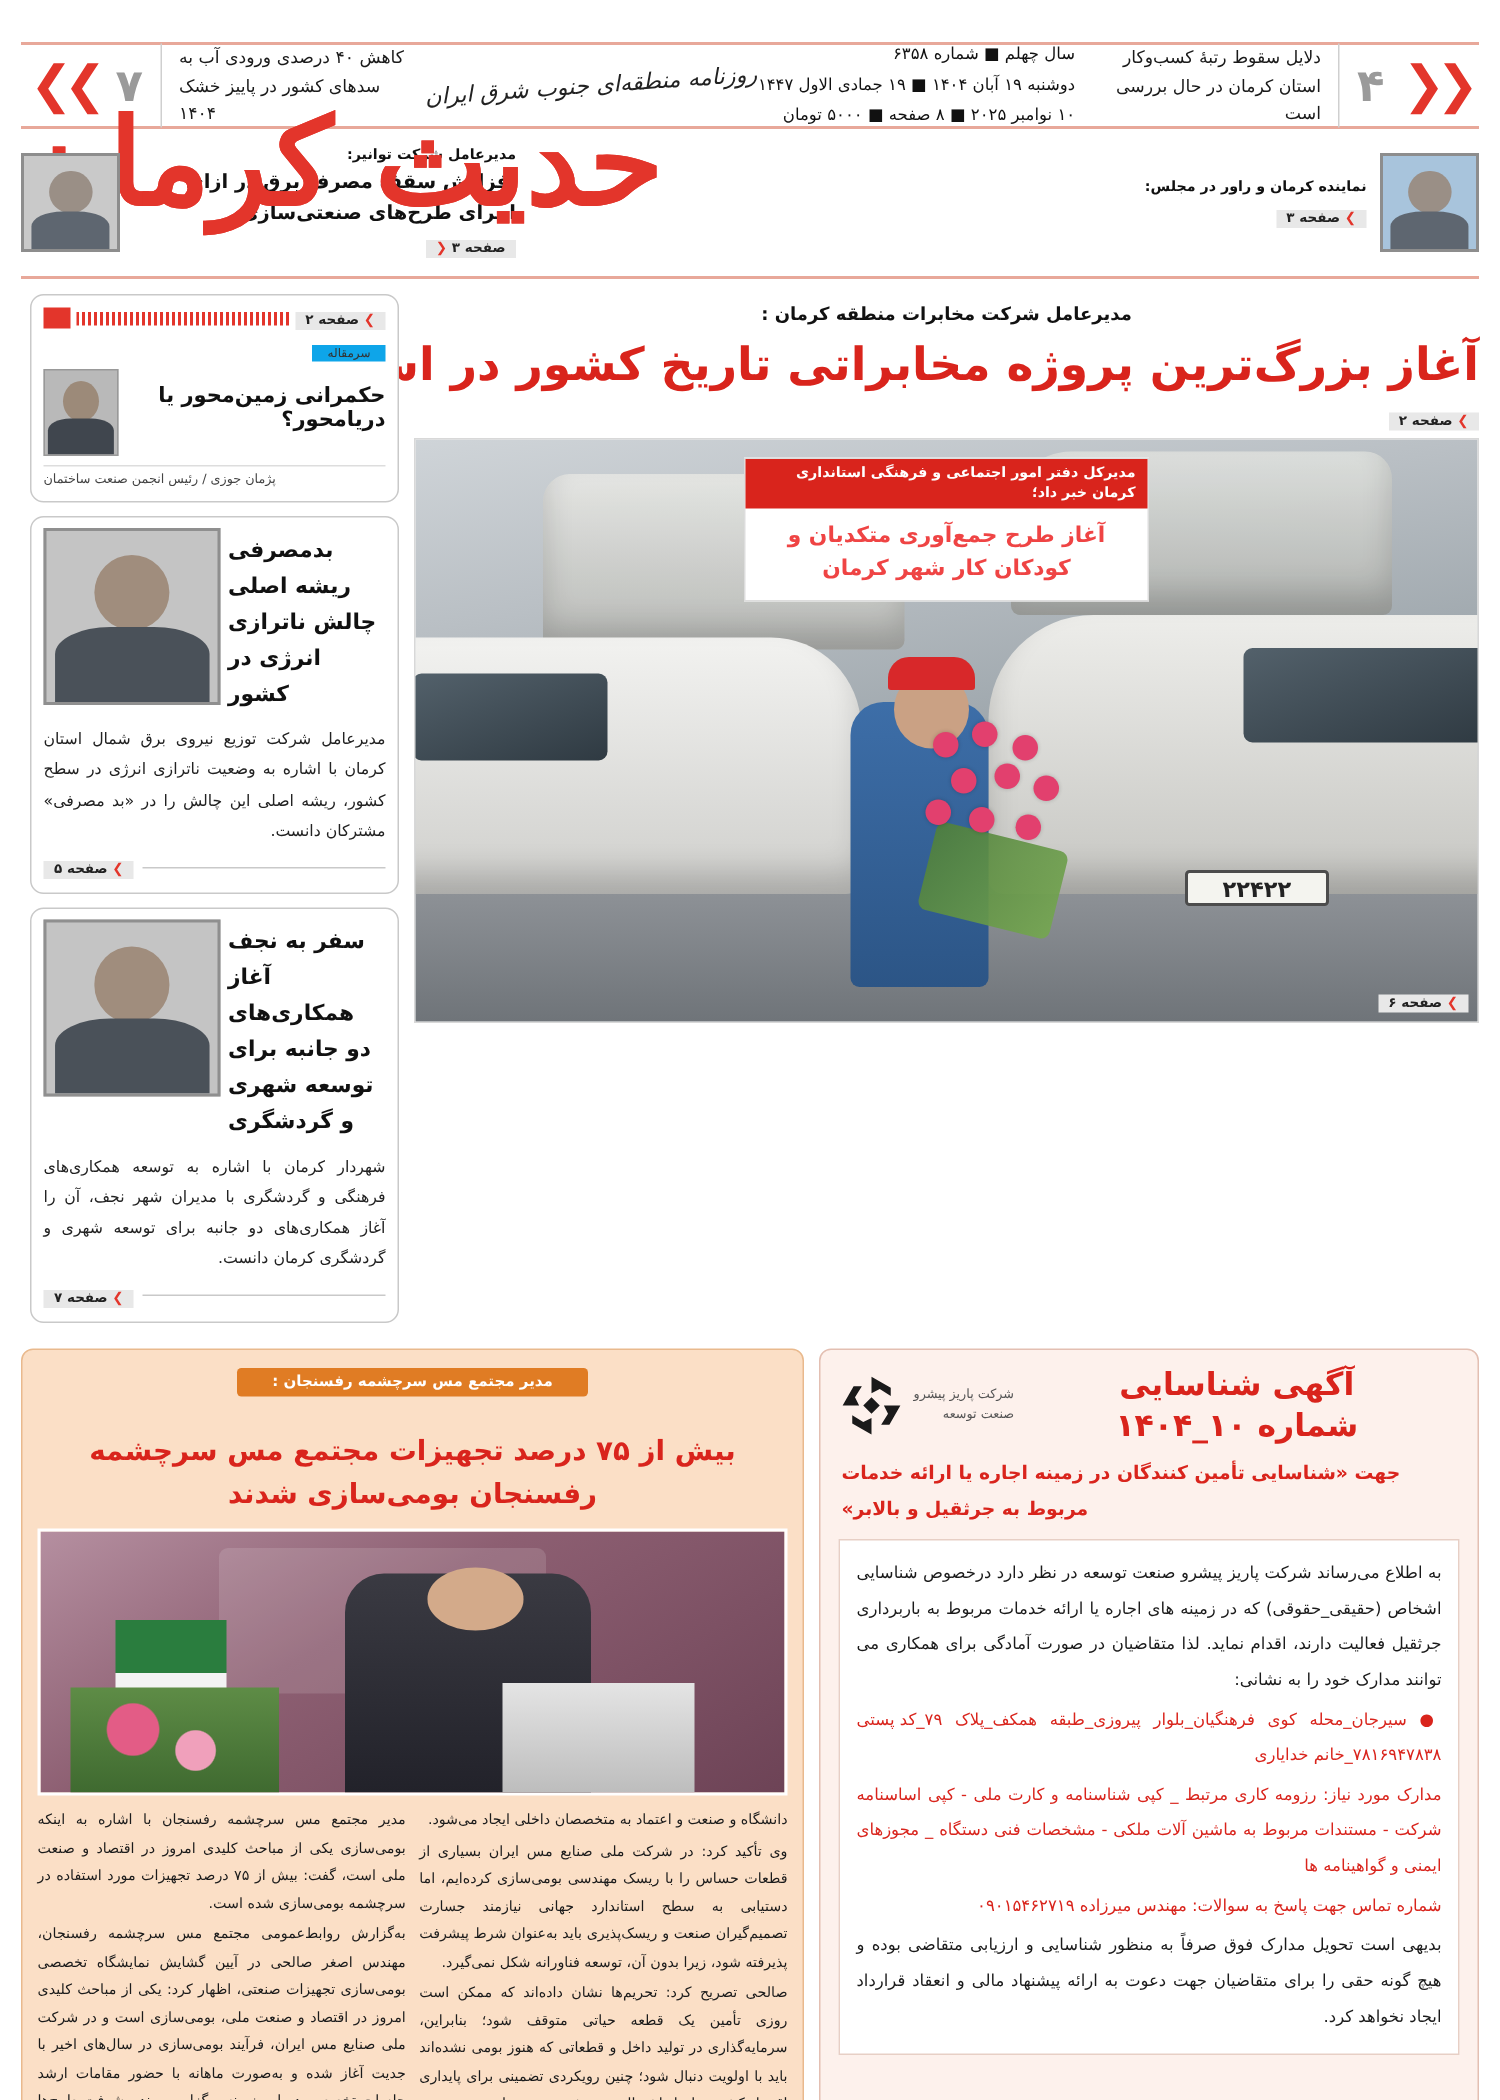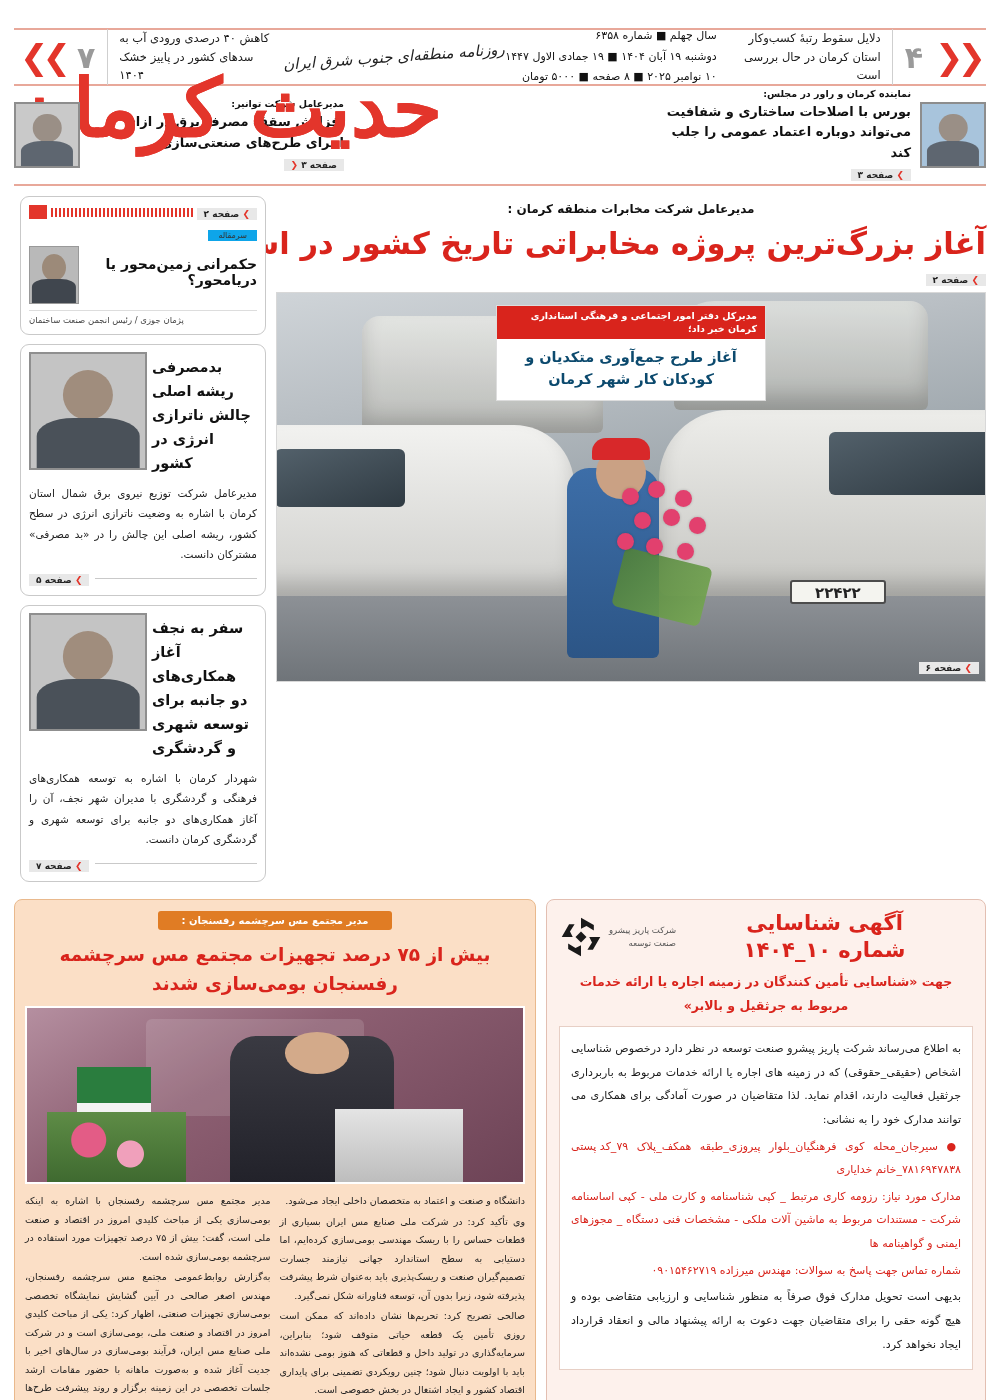--- a/index.html
+++ b/index.html
@@ -130,21 +130,21 @@
   .stem { position:absolute; left:6%; bottom:-18%; width:90px; height:60px; background:linear-gradient(120deg,#4f7f3a,#75a84f); transform:rotate(14deg); border-radius:6px; opacity:.9;}
   .cap-overlay {
     position: absolute; left: 50%; top: 12px; width: 270px;
     transform: translateX(-50%);
     background: #ffffff; border: 1px solid #ddd;
   }
   .cap-kicker {
     background:#d9241c; color:#fff; font-size:9.5px; font-weight:bold;
     padding: 4px 8px; text-align:right; line-height:1.3;
   }
-  .cap-head { padding: 7px 9px 9px; font-size: 14.5px; font-weight: bold; color:#0c4a6e; line-height:1.55; text-align:center;}
+  .cap-head { padding: 7px 9px 9px; font-size: 14.5px; font-weight: bold; color:#ef4444; line-height:1.55; text-align:center;}
   .photo-pg { position:absolute; right: 6px; bottom: 6px; }
 
   
   .sbox {
     border: 1px solid #c9c9c9; border-radius: 9px; padding: 7px 8px 9px;
     background: #fff; margin-bottom: 9px; position: relative;
   }
   .edit-tag {
     display:flex; align-items:center; gap:4px; margin-bottom: 3px;
   }
@@ -174,36 +174,36 @@
     width: 440px; background:#fdf1ec; border:1px solid #e3bfb2; border-radius:8px;
     padding: 10px 12px 12px;
   }
   .ad-top { display:flex; align-items:center; justify-content:space-between; margin-bottom:6px;}
   .ad-logo { display:flex; align-items:center; gap:6px; }
   .ad-mark { width:44px; height:44px; position:relative; }
   .ad-brand { font-size:8.5px; color:#555; line-height:1.5; text-align:right;}
   .ad-title { text-align:center; flex:1; }
   .ad-t1 { font-size:21px; font-weight:bold; color:#d9241c; line-height:1.3;}
   .ad-t2 { font-size:21px; font-weight:bold; color:#d9241c; line-height:1.3;}
-  .ad-sub { text-align:center; font-size:12.5px; font-weight:bold; color:#d9241c; line-height:1.9; margin:6px 2px 8px;}
+  .ad-sub { text-align:left; font-size:12.5px; font-weight:bold; color:#d9241c; line-height:1.9; margin:6px 2px 8px;}
   .ad-body {
     background:#fff; border:1px solid #e7cfc5; padding:10px 11px;
     font-size:11px; line-height:2.15; text-align:justify; color:#1a1a1a;
   }
   .ad-body p { margin-bottom: 3px; }
   .rd { color:#d9241c; }
 
   .story {
     flex:1; background:#fbdfc6; border:1px solid #e9b98d; border-radius:8px;
     padding: 9px 10px 10px; position:relative;
   }
   .story-kicker {
     background:#e07c24; color:#fff; font-size:10px; font-weight:bold;
     padding:4px 24px; border-radius:3px; display:inline-block;
-    margin: 0 auto 10px; 
+    margin: 0 auto 22px; 
   }
   .story-kwrap { text-align:center; }
   .story-head { text-align:center; font-size:18.5px; font-weight:bold; color:#d9241c; line-height:1.6; margin-bottom:7px;}
   .story-photo {
     height: 178px; border:2px solid #fff; position:relative; overflow:hidden;
     background: linear-gradient(150deg,#b58fa0 0%,#8d5f72 40%,#6d4356 100%);
   }
   .sp-man { position:absolute; right:26%; bottom:0; width:33%; height:84%; background:linear-gradient(#3a3a42,#22222a); border-radius:26px 26px 0 0;}
   .sp-head { position:absolute; right:35%; bottom:62%; width:13%; height:24%; border-radius:50%; background:#d3aa8a;}
   .sp-podium { position:absolute; right:12%; bottom:0; width:26%; height:42%; background:linear-gradient(#e4e4e4,#bdbdbd);}
@@ -248,21 +248,20 @@
 
   <div class="masthead">
 
     <div class="promo r">
       <div class="thumb blue">
         <div class="hd"></div>
           <div class="bd"></div>
       </div>
       <div class="promo-txt">
         <div class="promo-kicker">نماینده کرمان و راور در مجلس:</div>
-        <div class="promo-head">بورس با اصلاحات ساختاری و شفافیت می‌تواند دوباره اعتماد عمومی را جلب کند</div>
         <span class="pgref"><span class="ar">❯</span>&nbsp;<span>صفحه ۳</span></span>
       </div>
     </div>
 
     <div class="logo-wrap">
       <div class="logo">حدیث کرمان</div>
     </div>
 
     <div class="promo l">
       <div class="thumb">

